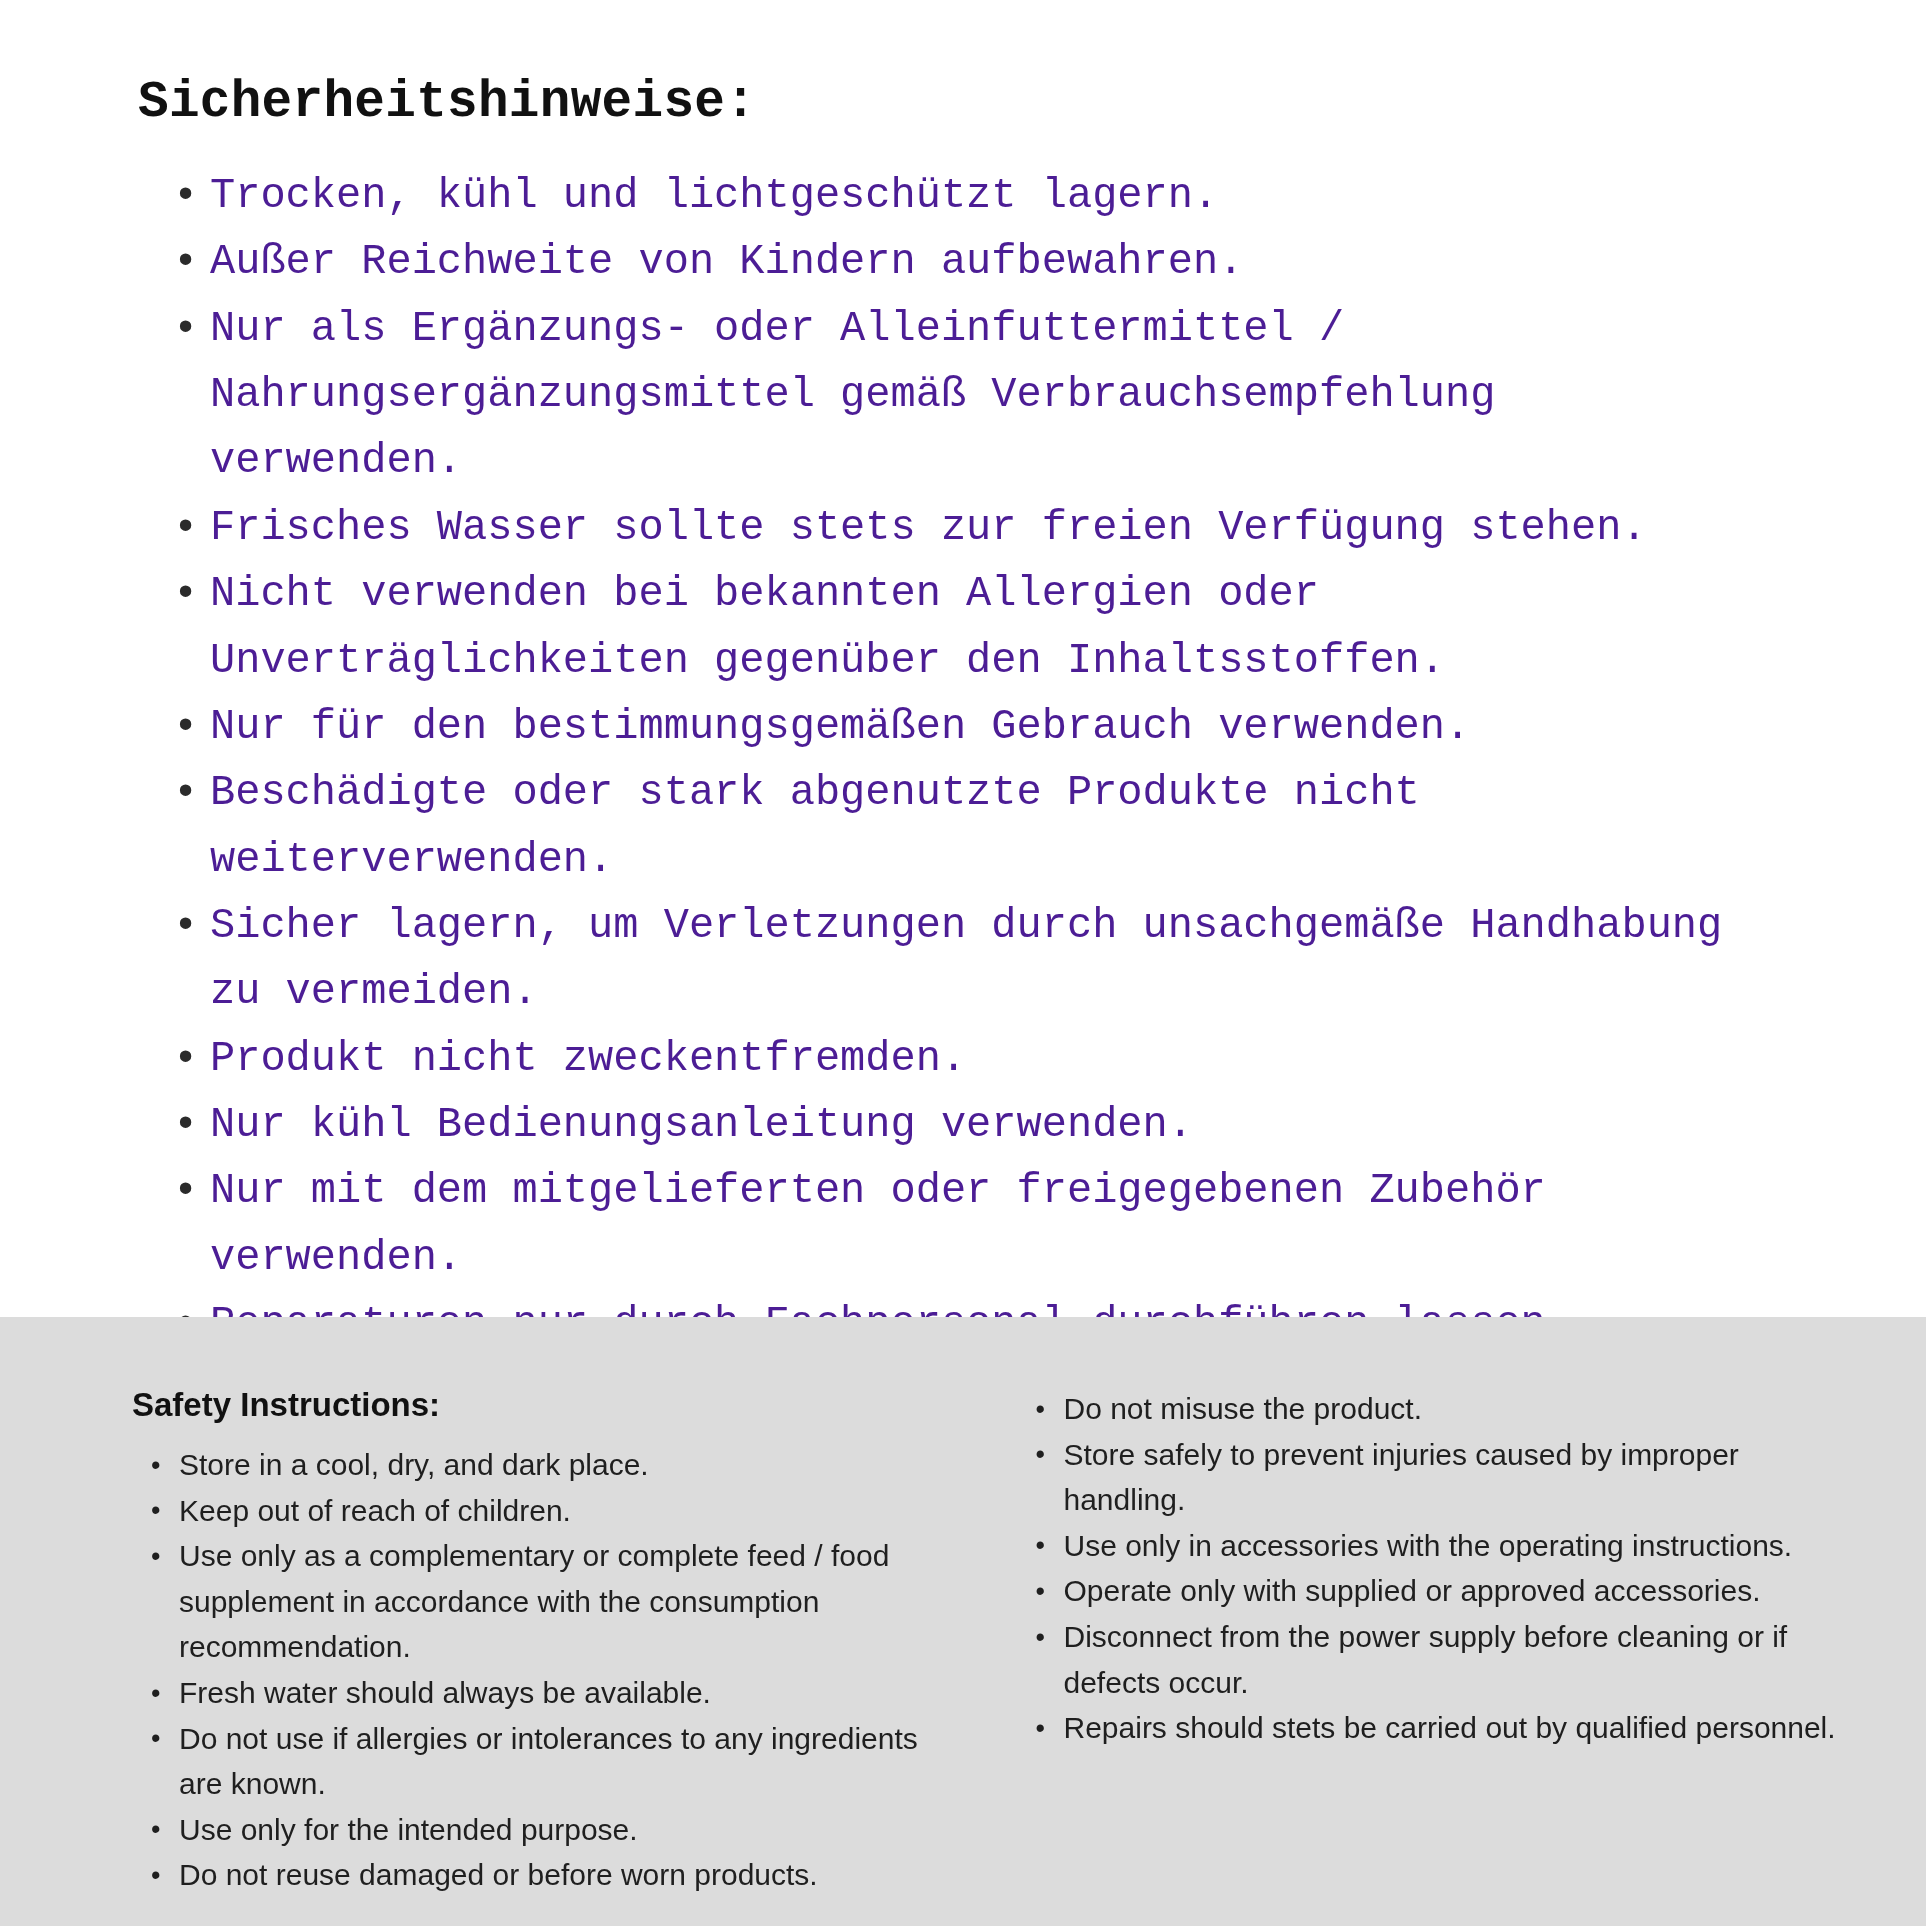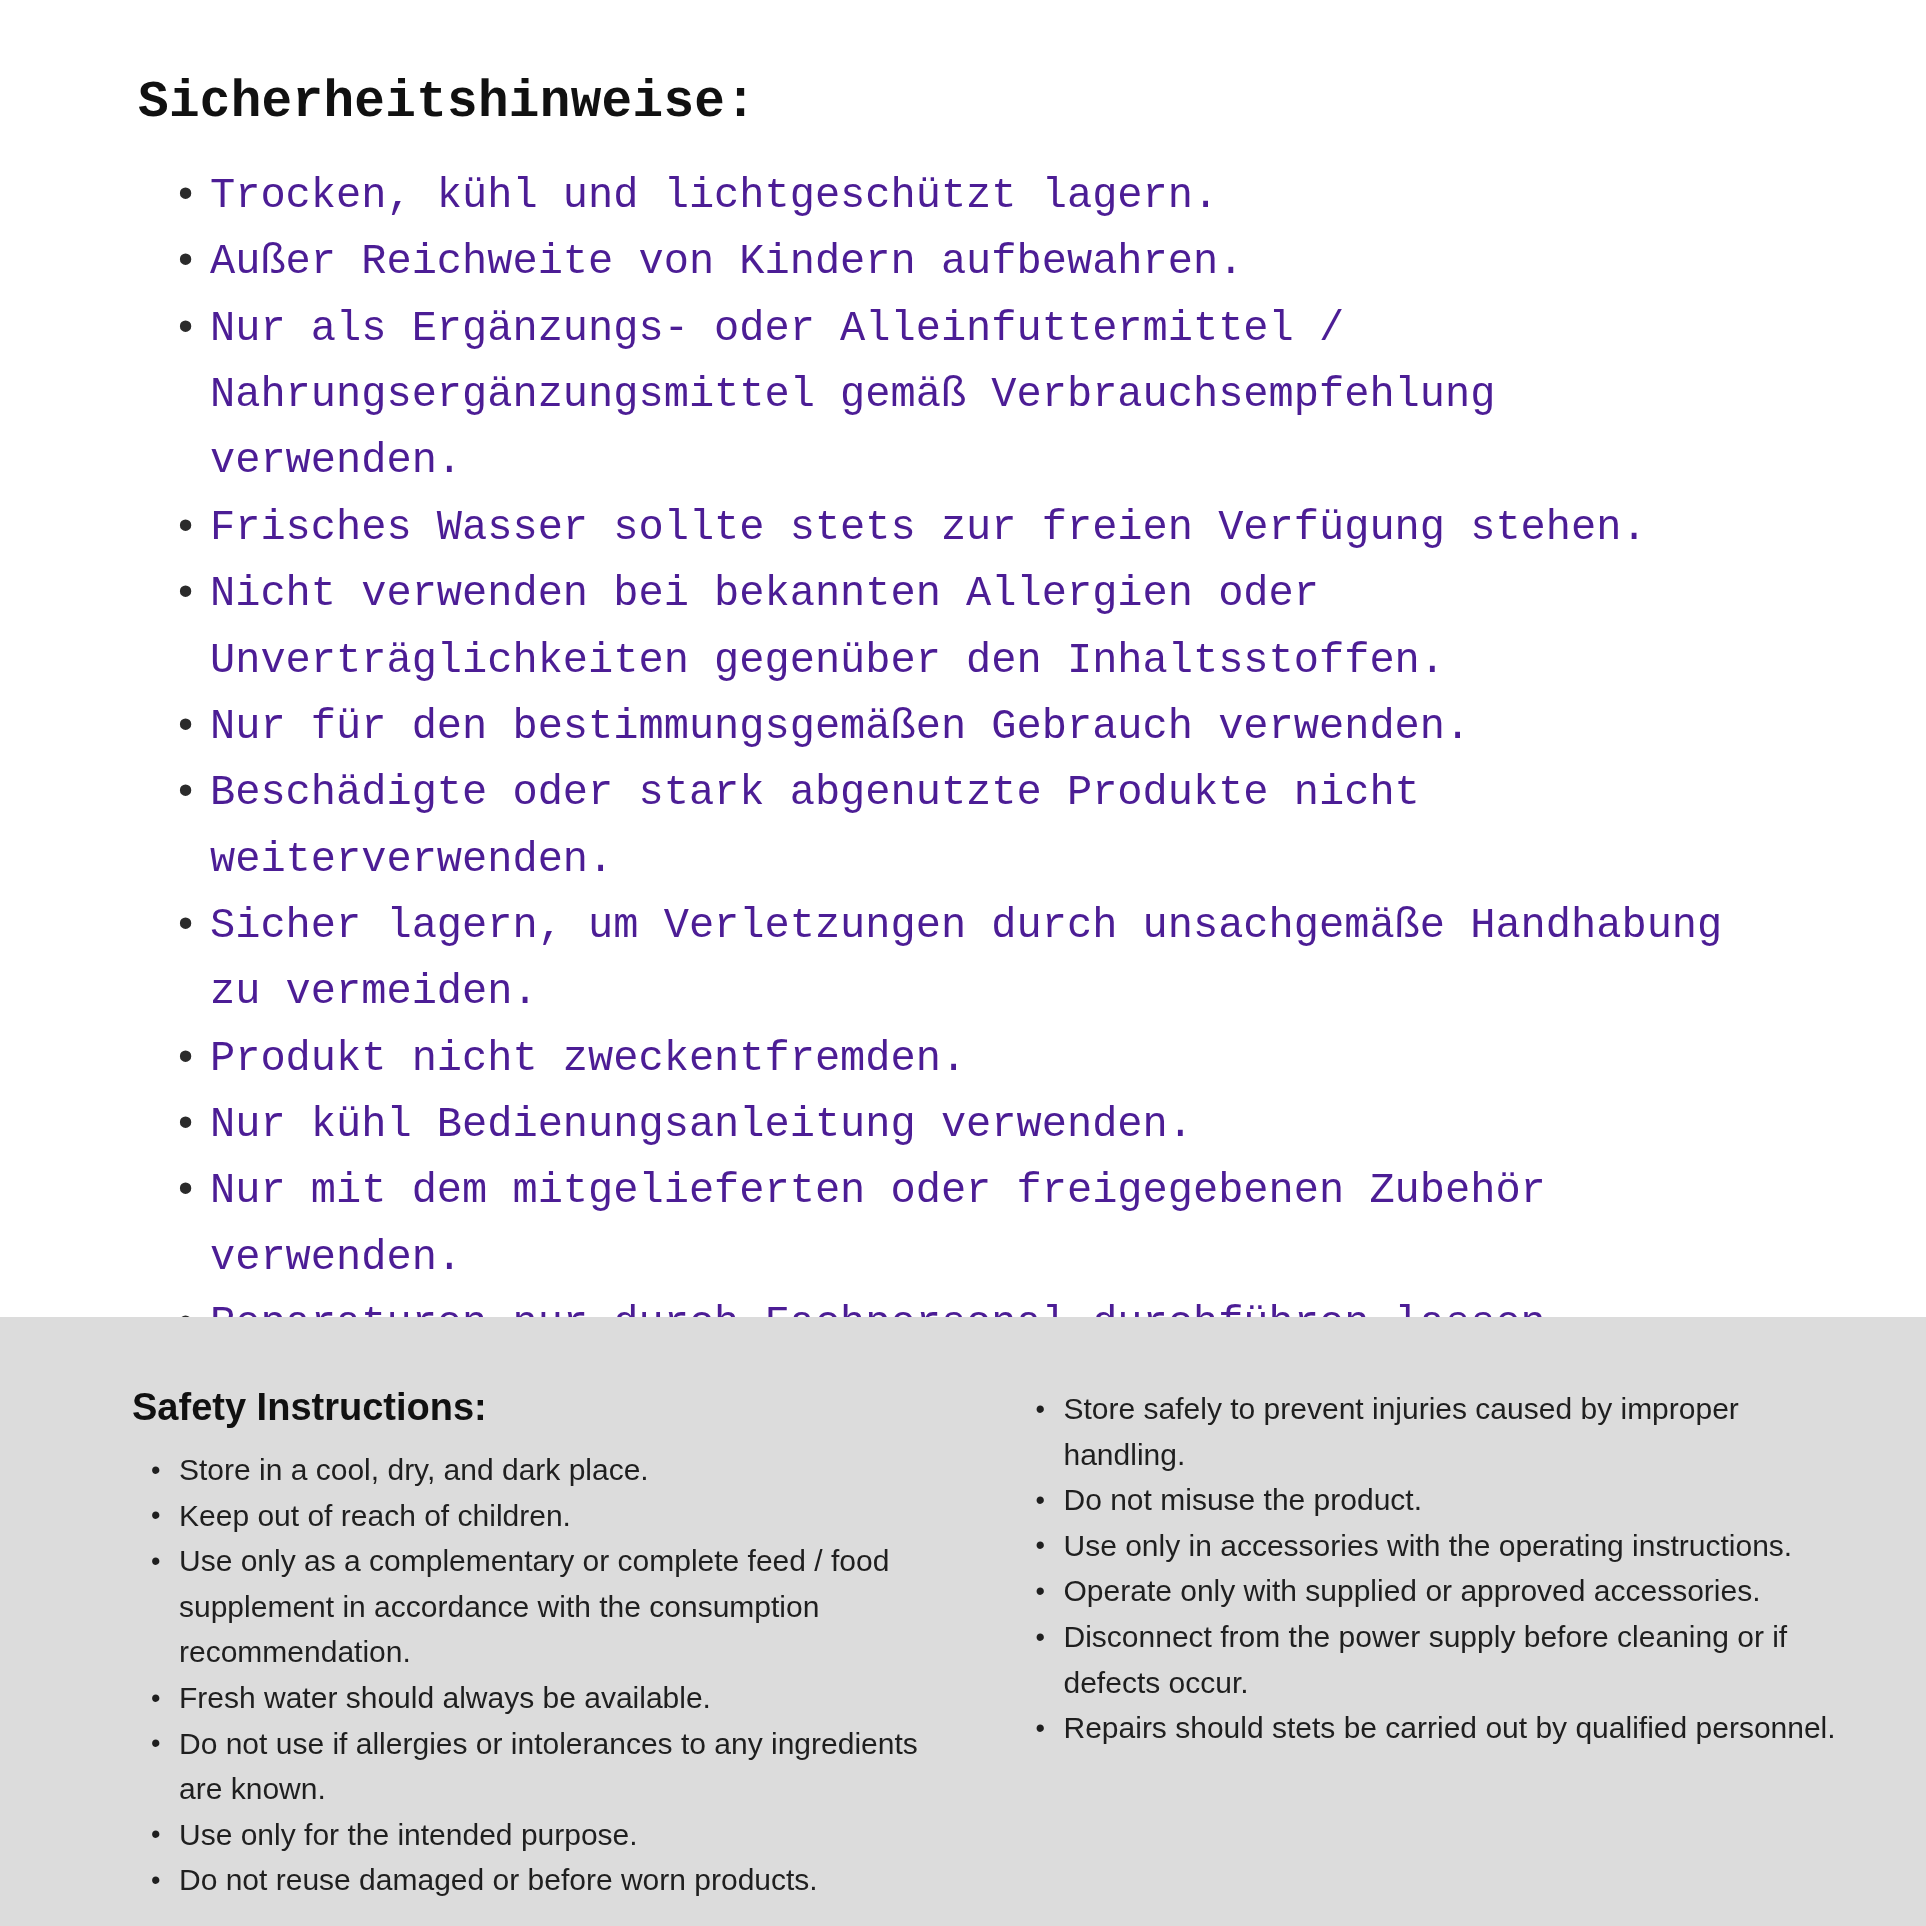--- a/index.html
+++ b/index.html
@@ -63,21 +63,21 @@
     gap: 96px;
   }
   .english-col {
     flex: 1 1 0;
   }
   .english-col.right {
     max-width: 822px;
   }
   .english-title {
     margin: 0 0 18px 0;
-    font-size: 38px;
+    font-size: 33px;
     font-weight: 700;
     color: #111111;
   }
   ul.english-list {
     margin: 0;
     padding: 0 0 0 19px;
     list-style: none;
   }
   ul.english-list li {
     position: relative;
@@ -129,22 +129,22 @@
         <li>Keep out of reach of children.</li>
         <li>Use only as a complementary or complete feed / food supplement in accordance with the consumption recommendation.</li>
         <li>Fresh water should always be available.</li>
         <li>Do not use if allergies or intolerances to any ingredients are known.</li>
         <li>Use only for the intended purpose.</li>
         <li>Do not reuse damaged or before worn products.</li>
       </ul>
     </div>
     <div class="english-col right">
       <ul class="english-list no-indent">
+        <li>Do not misuse the product.</li>
         <li>Store safely to prevent injuries caused by improper handling.</li>
-        <li>Do not misuse the product.</li>
         <li>Use only in accessories with the operating instructions.</li>
         <li>Operate only with supplied or approved accessories.</li>
         <li>Disconnect from the power supply before cleaning or if defects occur.</li>
         <li>Repairs should stets be carried out by qualified personnel.</li>
       </ul>
     </div>
   </section>
 
 </div>
 

